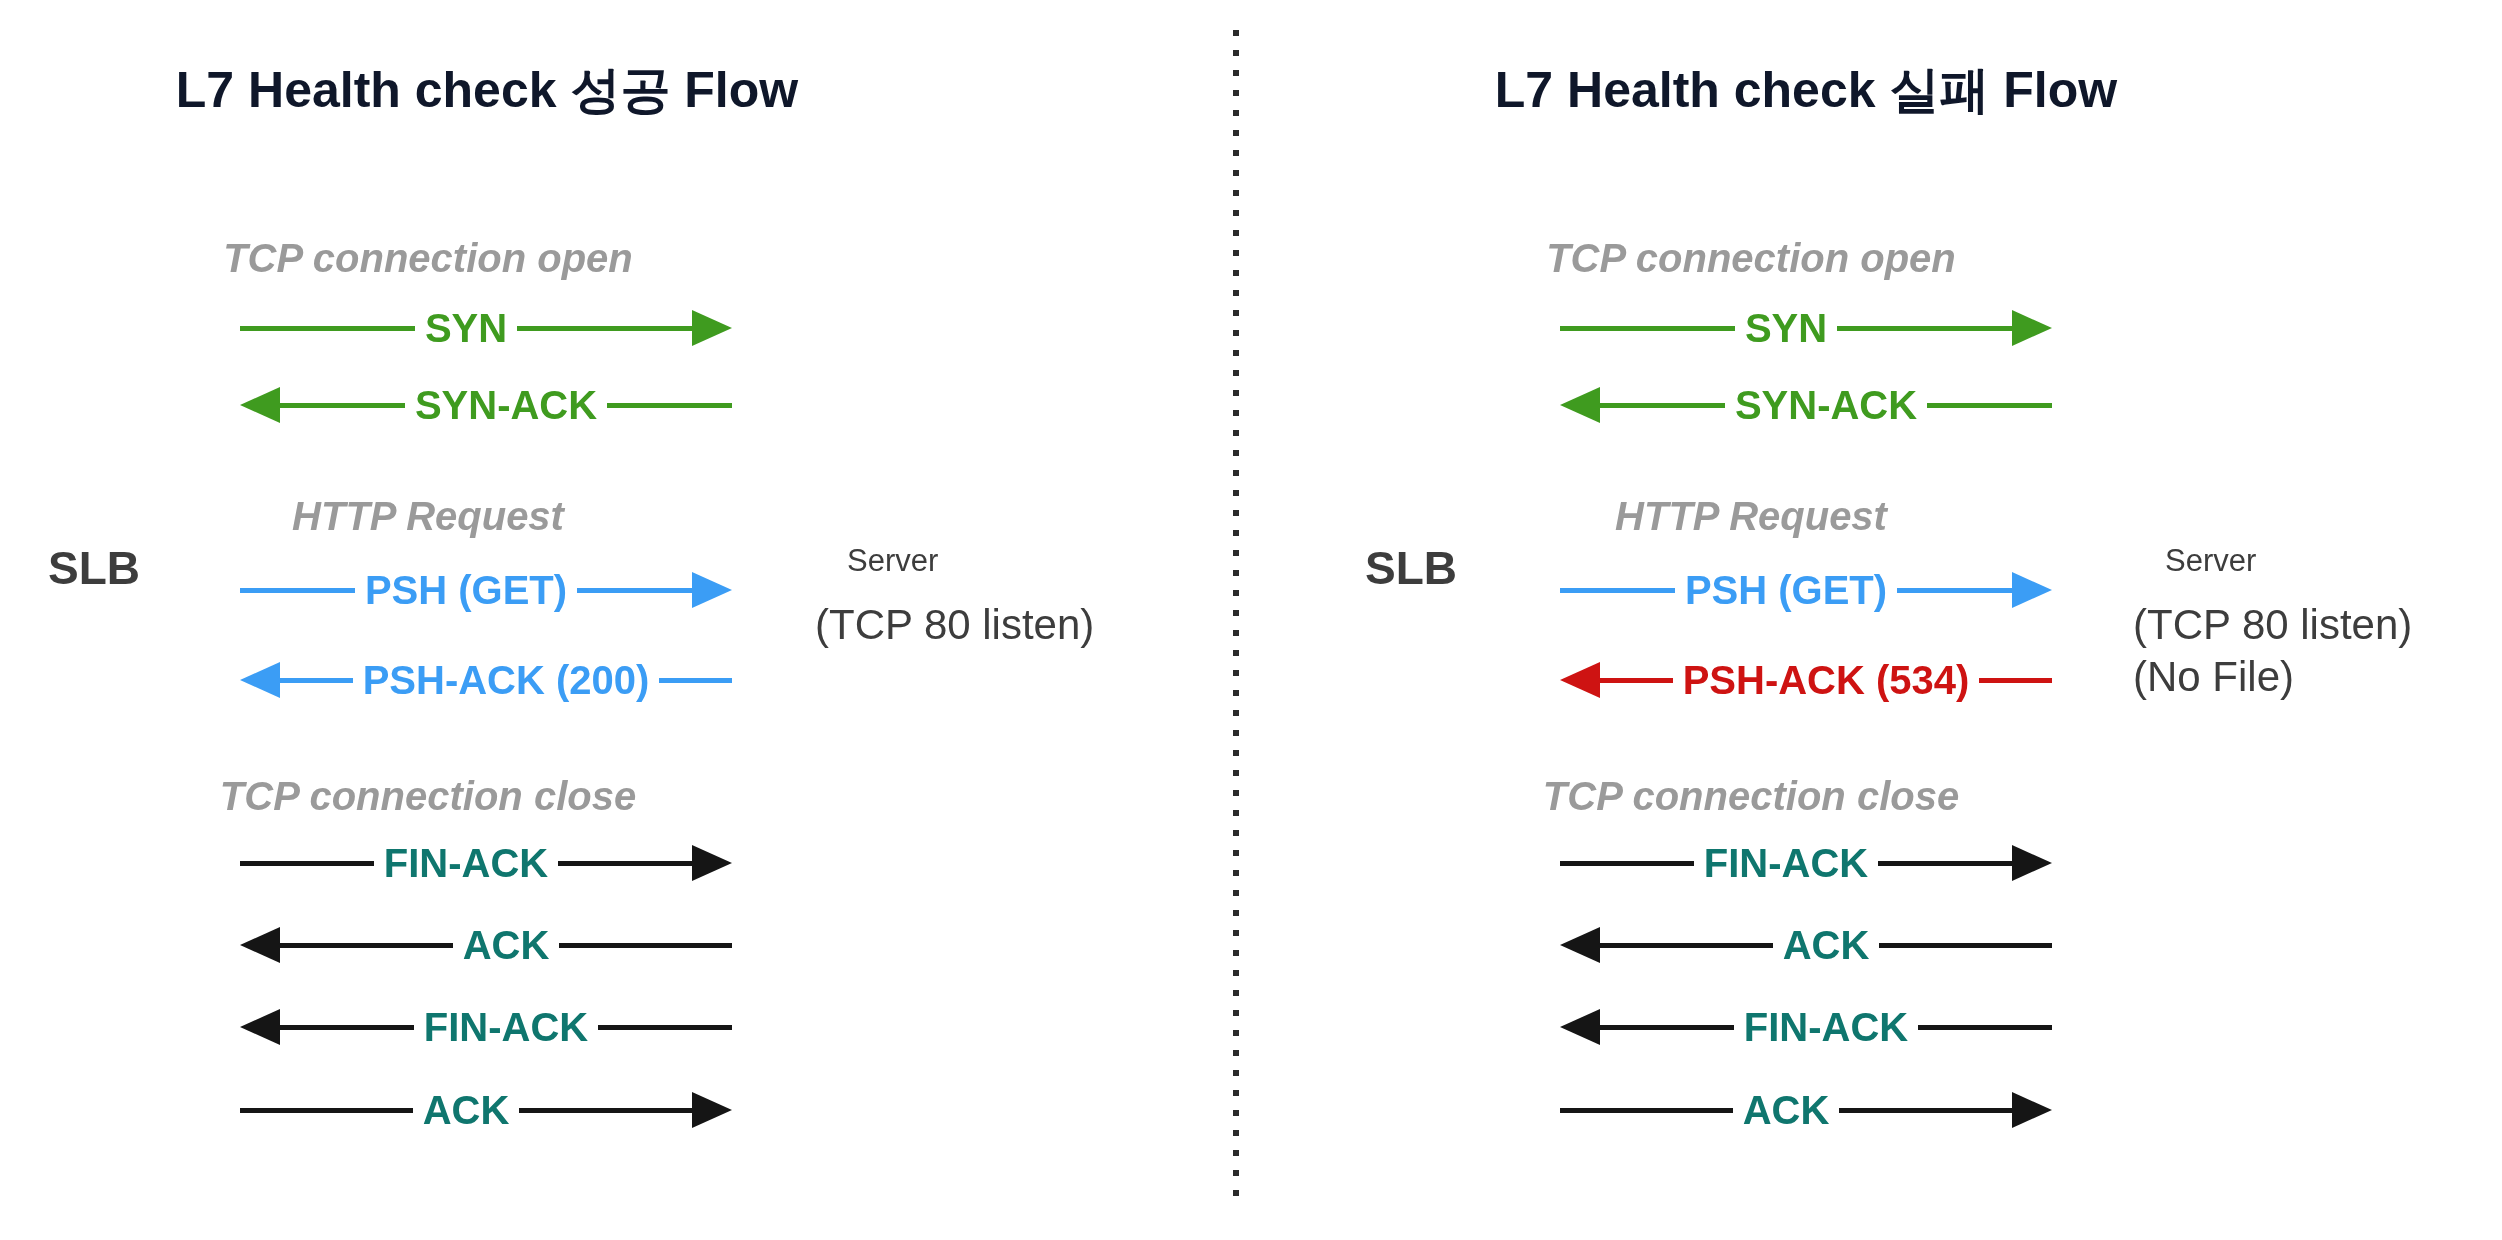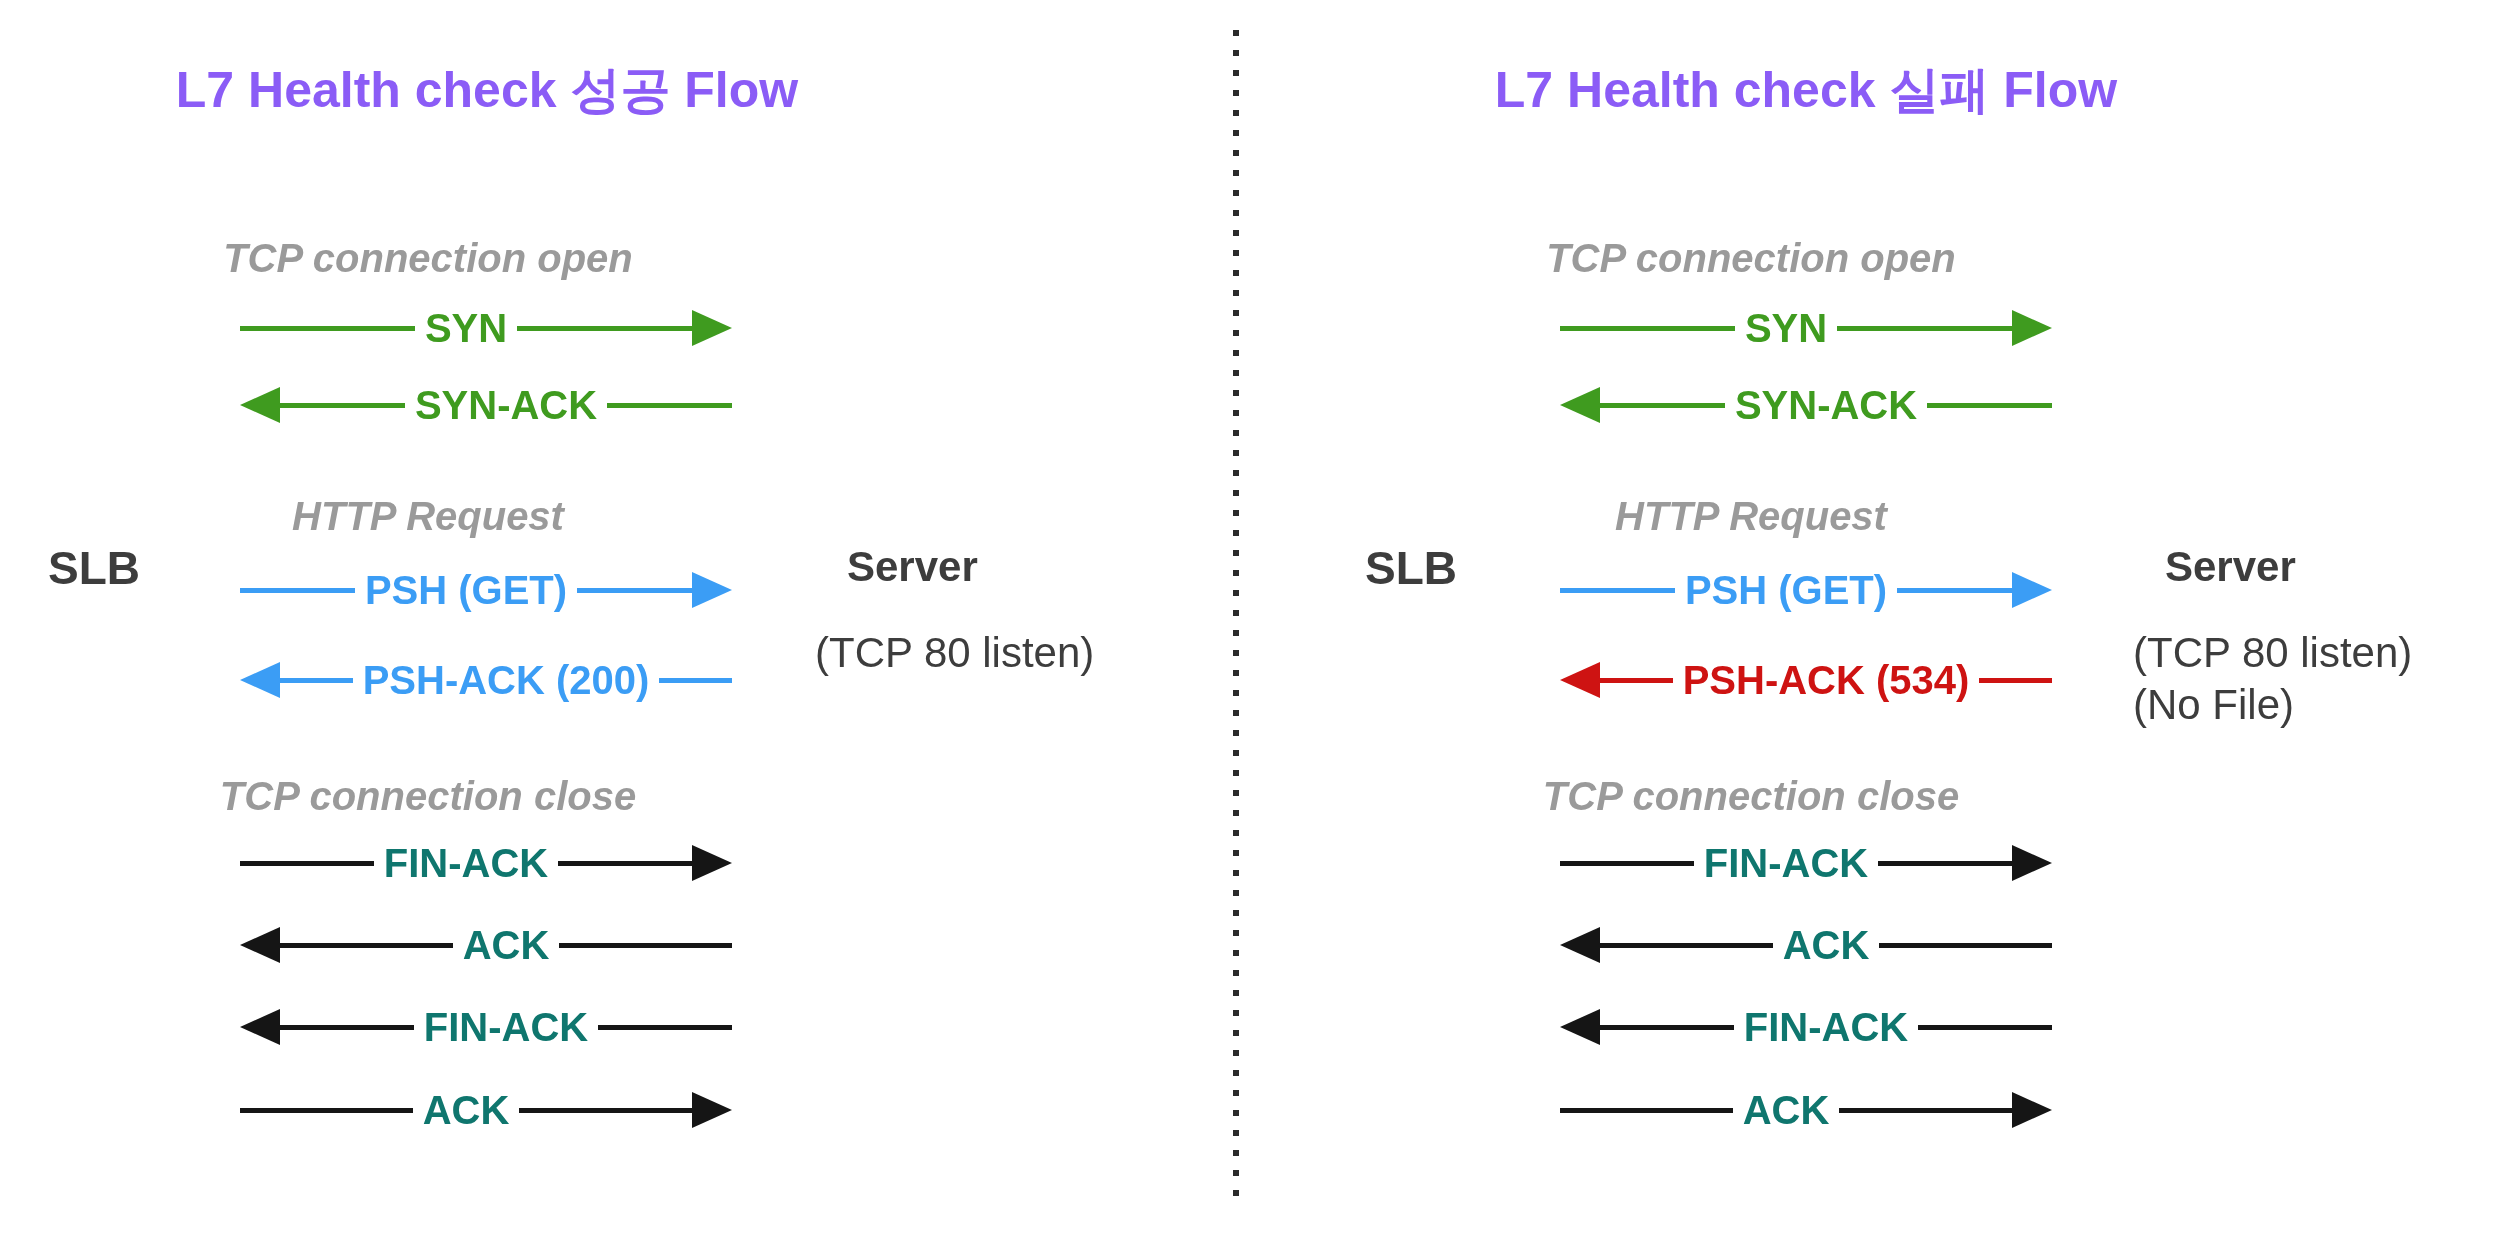--- a/index.html
+++ b/index.html
@@ -23,40 +23,40 @@
       transparent 6px, transparent 20px
     );
   }
   .panel-title {
     position: absolute;
     top: 57px;
     width: 800px;
     text-align: center;
     font-weight: bold;
     font-size: 50px;
-    color: #8b5cf6;
+    color: #0f172a;
     white-space: nowrap;
   }
   .actor {
     position: absolute;
     font-weight: bold;
     font-size: 46px;
     color: #3d3d3d;
     white-space: nowrap;
   }
   .server-block {
     position: absolute;
     color: #3d3d3d;
     white-space: nowrap;
   }
   .server-name {
-    font-weight: bold;
-    font-size: 42px;
+    font-weight: normal;
+    font-size: 31px;
     padding-left: 32px;
-    margin-bottom: 36px;
+    margin-bottom: 20px;
   }
   .server-note {
     font-size: 42px;
     line-height: 52px;
     font-weight: normal;
     color: #3d3d3d;
   }
   .section-label {
     position: absolute;
     width: 492px;

